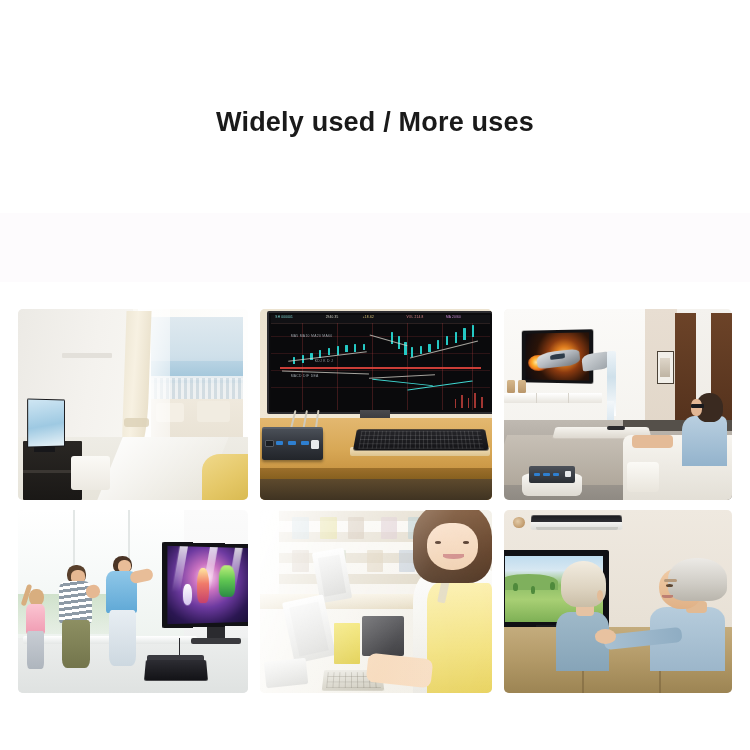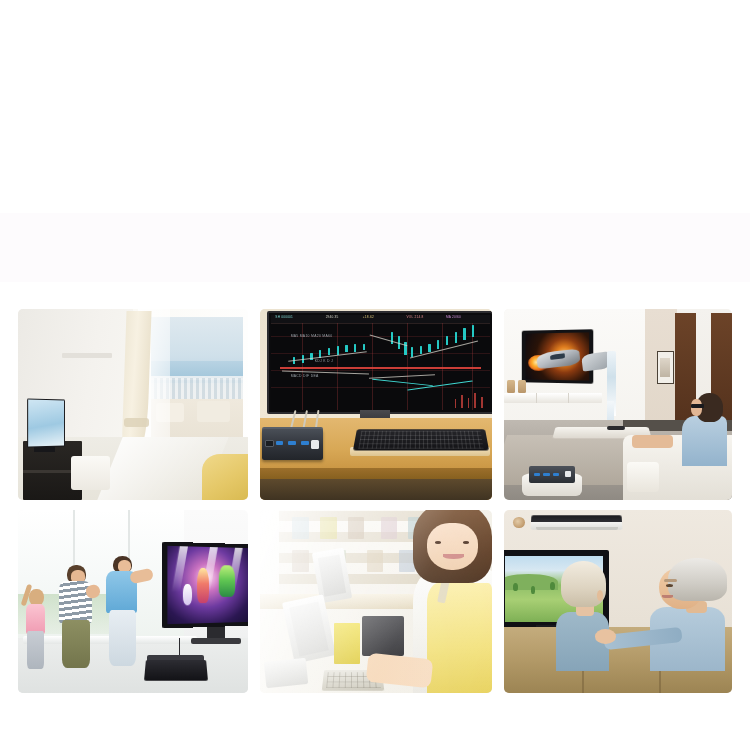--- a/index.html
+++ b/index.html
@@ -849,20 +849,23 @@
   .p6 .hand {
     position: absolute; left: 40%; top: 65%; width: 9%; height: 8%;
     background: #e8c2a0; border-radius: 50%;
   }
 </style>
 </head>
 <body>
 
 <div class="page">
 
+  <div class="heading-zone">
+    <div class="page-title">Widely used / More uses</div>
+  </div>
 
   <div class="tint-band"></div>
 
   <div class="gallery">
 
     <div class="photo p1">
       <div class="scene">
         <div class="wall-left"></div>
         <div class="wall-shelf"></div>
         <div class="doorframe"></div>

